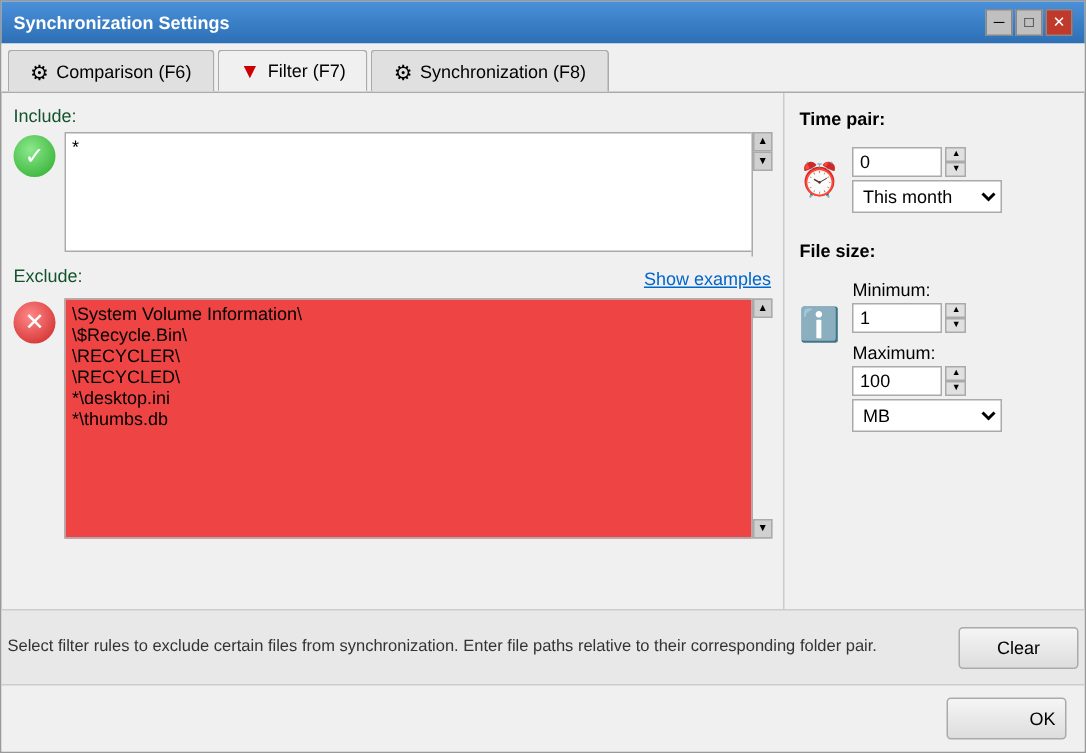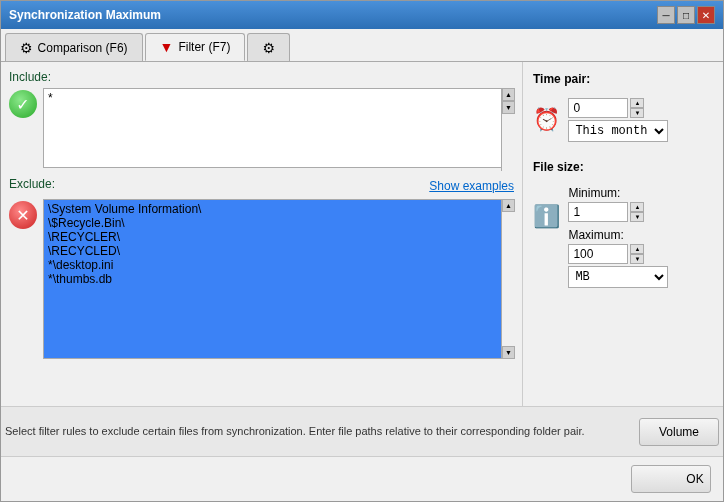--- a/index.html
+++ b/index.html
@@ -193,21 +193,21 @@
     }
     .exclude-textarea-wrapper {
       position: relative;
       flex: 1;
       height: 160px;
     }
     .exclude-textarea {
       width: 100%;
       height: 100%;
       border: 1px solid #aaa;
-      background: #3b82f6;
+      background: #ef4444;
       resize: none;
       font-size: 12px;
       font-family: 'Segoe UI', sans-serif;
       padding: 2px 14px 2px 4px;
       color: #000;
     }
     .time-span-row {
       display: flex;
       align-items: center;
       gap: 8px;
@@ -253,21 +253,20 @@
       gap: 2px;
       margin-top: 2px;
     }
     select {
       width: 100px;
       height: 22px;
       border: 1px solid #aaa;
       background: white;
       font-size: 12px;
       padding: 0 2px;
-      font-family: Liberation Mono, monospace;
     }
     .file-size-section {
       display: flex;
       align-items: flex-start;
       gap: 8px;
     }
     .info-icon {
       font-size: 22px;
       color: #3a7fc1;
       margin-top: 18px;
@@ -337,39 +336,40 @@
       font-size: 12px;
       margin-bottom: 4px;
     }
   </style>
 </head>
 <body>
 
 <div class="window">
 
   <div class="title-bar">
-    <span class="title-bar-text">Synchronization Maximum</span>
+    <span class="title-bar-text">Synchronization Settings</span>
     <div class="title-bar-controls">
       <div class="title-btn">─</div>
       <div class="title-btn">□</div>
       <div class="title-btn close">✕</div>
     </div>
   </div>
 
   <div class="tabs">
     <div class="tab">
       <span class="tab-icon">⚙</span>
       <span>Comparison (F6)</span>
     </div>
     <div class="tab active">
       <span class="tab-icon" style="color:#c00;">▼</span>
       <span>Filter (F7)</span>
     </div>
     <div class="tab">
       <span class="tab-icon">⚙</span>
+      <span>Synchronization (F8)</span>
     </div>
   </div>
 
   <div class="content">
 
     <div class="left-panel">
 
       <div class="section-label">Include:</div>
       <div class="include-section">
         <div class="icon-check">✓</div>
@@ -458,19 +458,19 @@
               <option>GB</option>
             </select>
           </div>
         </div>
       </div>
     </div>
   </div>
 
   <div class="bottom-info">
     <span class="bottom-info-text">Select filter rules to exclude certain files from synchronization. Enter file paths relative to their corresponding folder pair.</span>
-    <button class="clear-btn">Volume</button>
+    <button class="clear-btn">Clear</button>
   </div>
 
   <div class="footer">
     <button class="footer-btn ok-btn">OK</button>
   </div>
 </div>
 
 </body></html>

